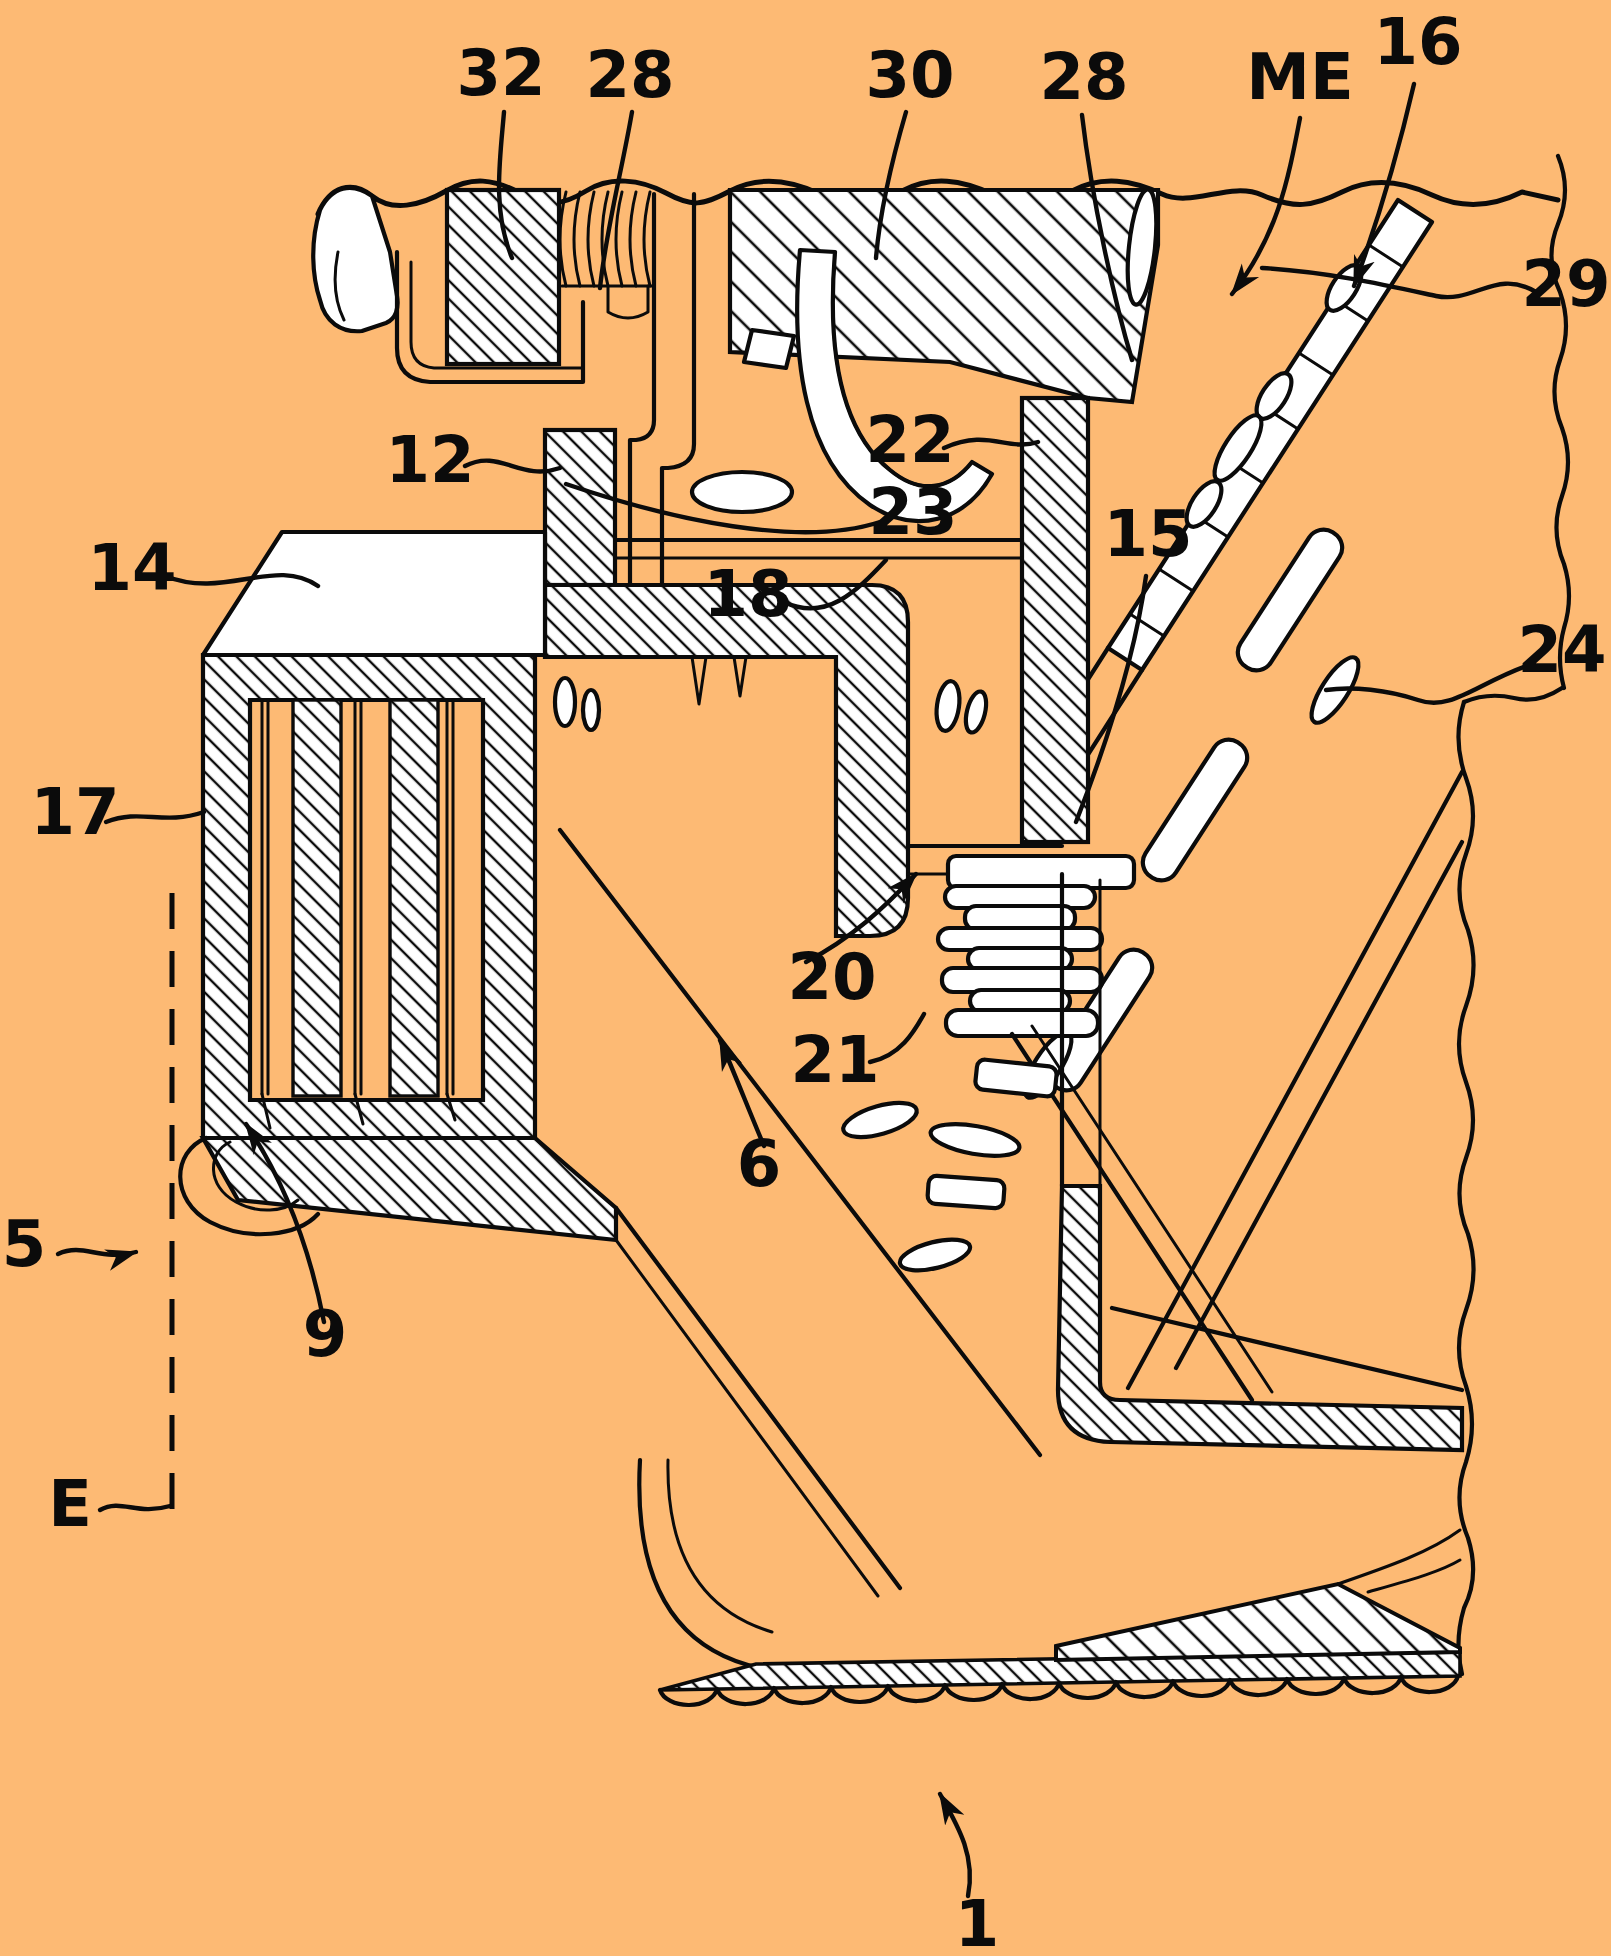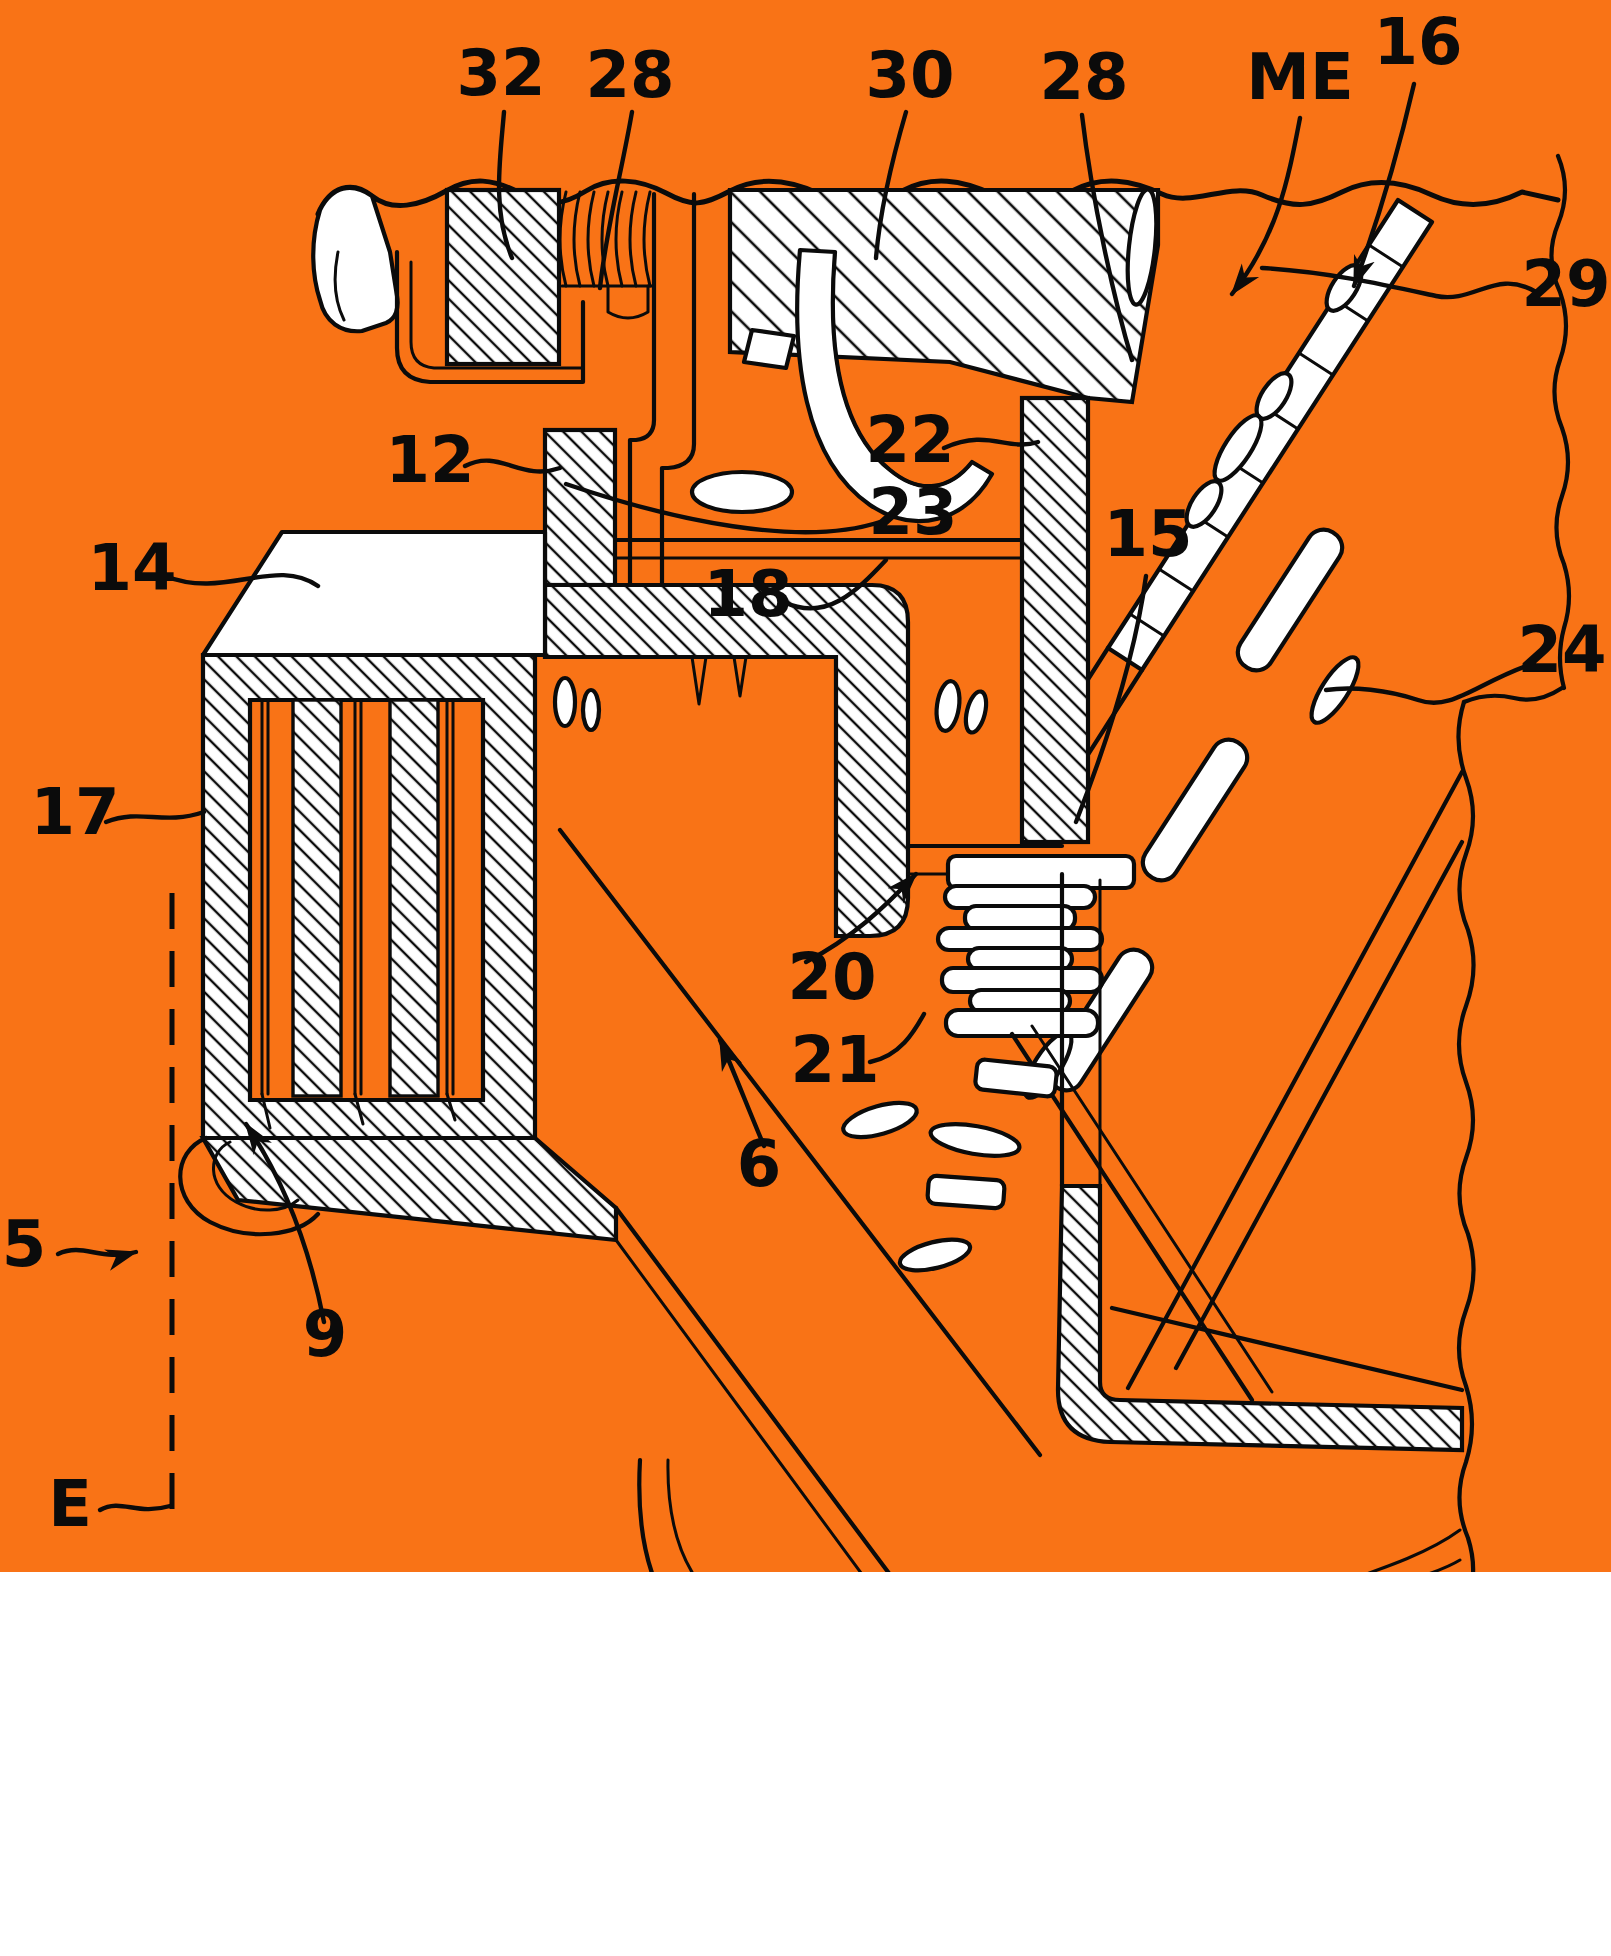--- a/index.html
+++ b/index.html
@@ -1,16 +1,16 @@
 <!DOCTYPE html>
 <html><head>
 <meta charset="utf-8">
 <style>
   html,body{margin:0;padding:0;background:#fff;}
-  .stage{width:1611px;height:1572px;position:relative;background:#f97316;overflow:hidden;}
+  .stage{width:1611px;height:1956px;position:relative;background:#fdba74;overflow:hidden;}
   svg{display:block;}
   .ln{fill:none;stroke:#0b0b0b;stroke-width:4.2;stroke-linecap:round;stroke-linejoin:round;}
   .ln2{fill:none;stroke:#0b0b0b;stroke-width:3;stroke-linecap:round;stroke-linejoin:round;}
   .lnth{fill:none;stroke:#0b0b0b;stroke-width:5;stroke-linecap:round;stroke-linejoin:round;}
   .wfill{fill:#ffffff;stroke:#0b0b0b;stroke-width:4.2;stroke-linejoin:round;}
   .leader{fill:none;stroke:#0b0b0b;stroke-width:4.4;stroke-linecap:round;}
   .num{font-family:"DejaVu Sans","Liberation Sans",sans-serif;font-weight:700;font-size:64px;fill:#0b0b0b;text-anchor:middle;}
 </style>
 </head>
 <body>

